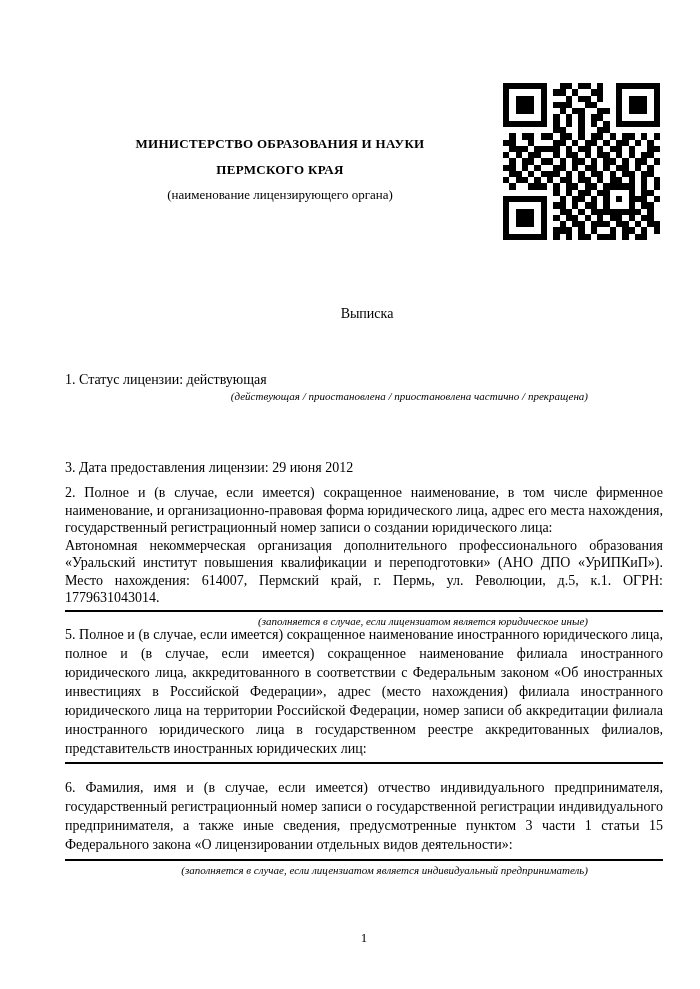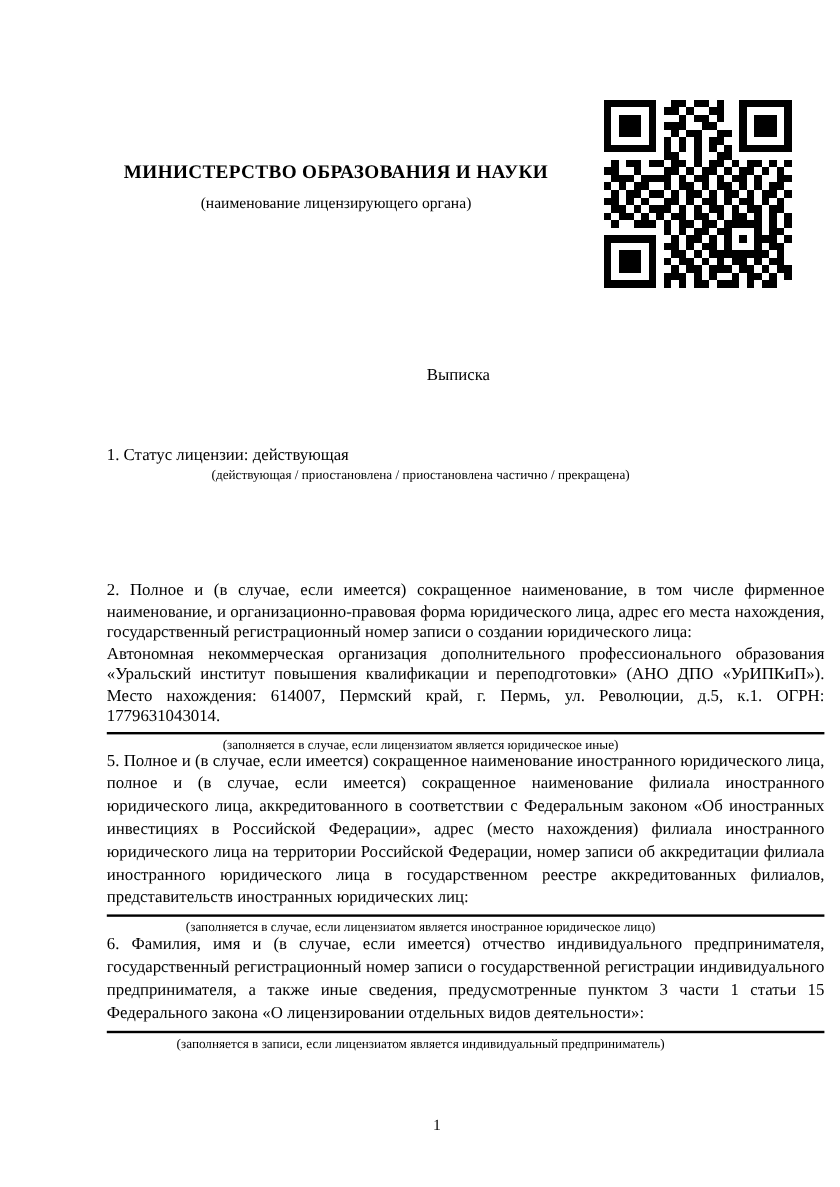--- a/index.html
+++ b/index.html
@@ -11,62 +11,63 @@
     overflow: hidden;
   }
   .page { position: relative; width: 700px; height: 989px; background: #fff; }
   .abs { position: absolute; }
 
   .header-block {
     left: 65px; top: 131px; width: 430px;
     text-align: center;
   }
   .header-line {
-    font-weight: bold; font-size: 16px; line-height: 26px;
+    font-weight: bold; font-size: 13px; line-height: 26px;
     letter-spacing: 0.3px;
   }
   .header-caption {
     margin-top: 5px; font-size: 13px; line-height: 13px;
   }
 
   .qr-box { left: 503px; top: 83px; width: 157px; height: 157px; }
   .qr-box svg { width: 157px; height: 157px; display: block; }
 
   .doc-title {
-    left: 83px; top: 303px; width: 598px;
+    left: 68px; top: 303px; width: 598px;
     text-align: center; font-size: 14px; line-height: 21px;
   }
 
-  .section { left: 65px; width: 598px; font-size: 14px; line-height: 19px; margin-left: 24px; }
+  .section { left: 65px; width: 598px; font-size: 14px; line-height: 19px; }
   .para { text-align: justify; }
   .s4 .para { line-height: 17.5px; }
 
   .small-caption {
     width: 523px; margin: 0 auto 0 0;
-    text-align: center; font-size: 11px; line-height: 14px;
+    text-align: right; font-size: 11px; line-height: 14px; font-style: italic;
   }
   .rule {
     border-top: 2px solid #000;
     height: 0; width: 598px;
   }
   .rule-gap4 { margin-top: 3px; }
   .cap-gap { margin-top: 2px; }
 
   .page-number {
     left: 65px; top: 930px; width: 598px;
     text-align: center; font-size: 13px; line-height: 16px;
   }
 </style>
 </head>
 <body>
 
 <div class="page">
 
   <div class="abs header-block">
     <div class="header-line">МИНИСТЕРСТВО ОБРАЗОВАНИЯ И НАУКИ</div>
+    <div class="header-line">ПЕРМСКОГО КРАЯ</div>
     <div class="header-caption">(наименование лицензирующего органа)</div>
   </div>
 
   <div class="abs qr-box">
       <svg viewBox="0 0 25 25" shape-rendering="crispEdges">
         <rect x="0" y="0" width="1" height="1" fill="#000"></rect>
         <rect x="1" y="0" width="1" height="1" fill="#000"></rect>
         <rect x="2" y="0" width="1" height="1" fill="#000"></rect>
         <rect x="3" y="0" width="1" height="1" fill="#000"></rect>
         <rect x="4" y="0" width="1" height="1" fill="#000"></rect>
@@ -423,36 +424,38 @@
   <div class="abs doc-title">
     <div>Выписка</div>
   </div>
 
   <div class="abs section" style="top:370px">
     <div>1. Статус лицензии: действующая</div>
     <div class="small-caption">(действующая / приостановлена / приостановлена частично / прекращена)</div>
   </div>
 
 
+  <div class="abs section" style="top:458px">
+    <div>3. Дата предоставления лицензии: 29 июня 2012</div>
+  </div>
 
   <div class="abs section s4" style="top:484px">
     <div class="para">2. Полное и (в случае, если имеется) сокращенное наименование, в том числе фирменное наименование, и организационно-правовая форма юридического лица, адрес его места нахождения, государственный регистрационный номер записи о создании юридического лица:</div>
     <div class="para">Автономная некоммерческая организация дополнительного профессионального образования «Уральский институт повышения квалификации и переподготовки» (АНО ДПО «УрИПКиП»). Место нахождения: 614007, Пермский край, г. Пермь, ул. Революции, д.5, к.1. ОГРН: 1779631043014.</div>
     <div class="rule rule-gap4"></div>
     <div class="small-caption cap-gap">(заполняется в случае, если лицензиатом является юридическое иные)</div>
   </div>
 
   <div class="abs section" style="top:625px">
     <div class="para">5. Полное и (в случае, если имеется) сокращенное наименование иностранного юридического лица, полное и (в случае, если имеется) сокращенное наименование филиала иностранного юридического лица, аккредитованного в соответствии с Федеральным законом «Об иностранных инвестициях в Российской Федерации», адрес (место нахождения) филиала иностранного юридического лица на территории Российской Федерации, номер записи об аккредитации филиала иностранного юридического лица в государственном реестре аккредитованных филиалов, представительств иностранных юридических лиц:</div>
     <div class="rule" style="margin-top:4px"></div>
-    <div class="small-caption cap-gap">(заполняется в случае, если лицензиатом является иностранное юридическое лицо)</div>
   </div>
 
   <div class="abs section" style="top:778px">
     <div class="para">6. Фамилия, имя и (в случае, если имеется) отчество индивидуального предпринимателя, государственный регистрационный номер записи о государственной регистрации индивидуального предпринимателя, а также иные сведения, предусмотренные пунктом 3 части 1 статьи 15 Федерального закона «О лицензировании отдельных видов деятельности»:</div>
     <div class="rule" style="margin-top:5px"></div>
-    <div class="small-caption cap-gap">(заполняется в записи, если лицензиатом является индивидуальный предприниматель)</div>
+    <div class="small-caption cap-gap">(заполняется в случае, если лицензиатом является индивидуальный предприниматель)</div>
   </div>
 
 
   <div class="abs page-number">1</div>
 
 </div>
 
 </body></html>

